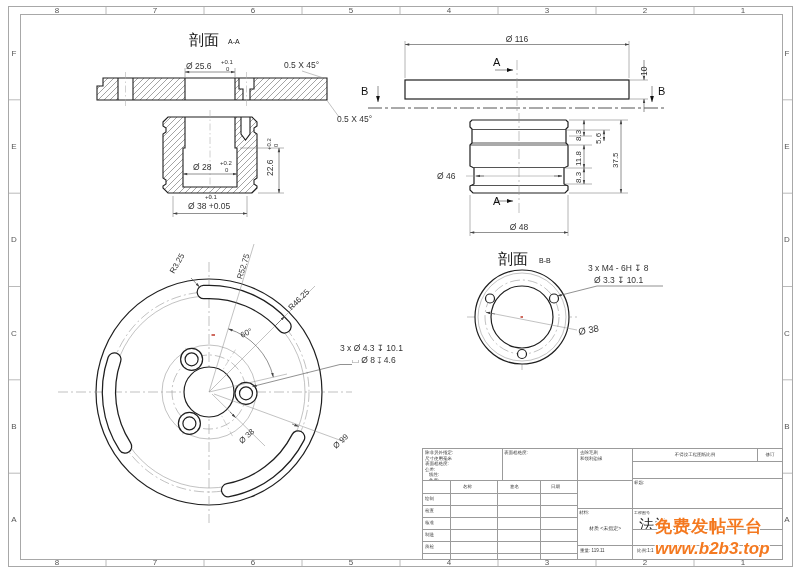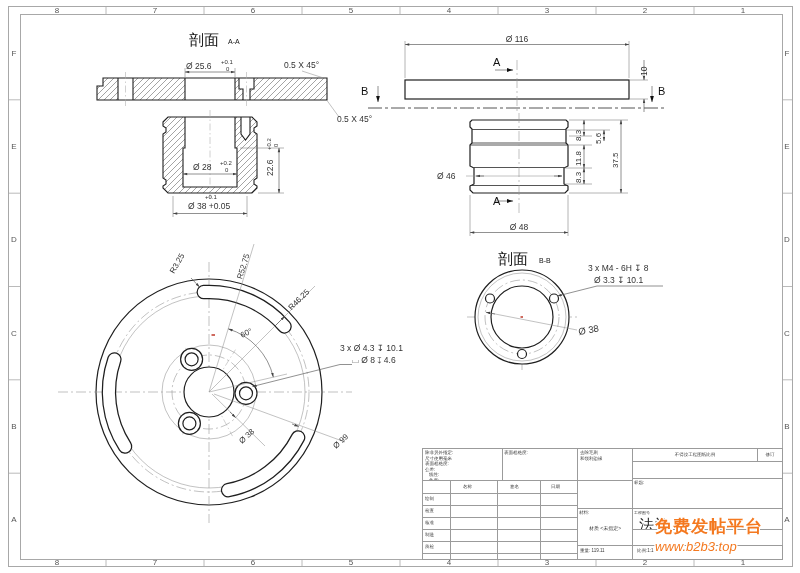--- a/index.html
+++ b/index.html
@@ -27,21 +27,21 @@
   text.ab{font-size:11px;fill:#111;}
   .tb{position:absolute;border:1px solid #9b9b9b;box-sizing:border-box;color:#3a3a3a;
       font-size:4.5px;line-height:5.6px;overflow:hidden;}
   .tb .lbl{position:absolute;left:1px;top:1px;}
   .vline{position:absolute;top:0;bottom:0;width:1px;background:#9b9b9b;}
   .hline{position:absolute;left:0;right:0;height:1px;background:#9b9b9b;}
   .gridtxt{position:absolute;font-size:4.5px;color:#3a3a3a;}
   #wm{position:absolute;left:655px;top:515px;width:140px;color:#f47920;z-index:5;
       text-shadow:1px 0 #fff,-1px 0 #fff,0 1px #fff,0 -1px #fff,1px 1px #fff,-1px -1px #fff,1px -1px #fff,-1px 1px #fff;}
   #wm .l1{font-size:17px;font-weight:bold;letter-spacing:1px;white-space:nowrap;}
-  #wm .l2{font-size:13px;font-weight:normal;font-style:italic;white-space:nowrap;margin-top:1px;}
+  #wm .l2{font-size:17px;font-weight:bold;font-style:italic;white-space:nowrap;margin-top:1px;}
   .bigtitle{position:absolute;left:6px;top:13px;font-size:15px;color:#222;}
 </style>
 </head>
 <body>
 
 <div id="sheet">
 <svg width="800" height="573" viewBox="0 0 800 573">
 <defs>
   <pattern id="h" patternUnits="userSpaceOnUse" width="6" height="6">
     <path d="M0,6 L6,0 M-1,1 L1,-1 M5,7 L7,5" stroke="#666" stroke-width="0.6"></path>

